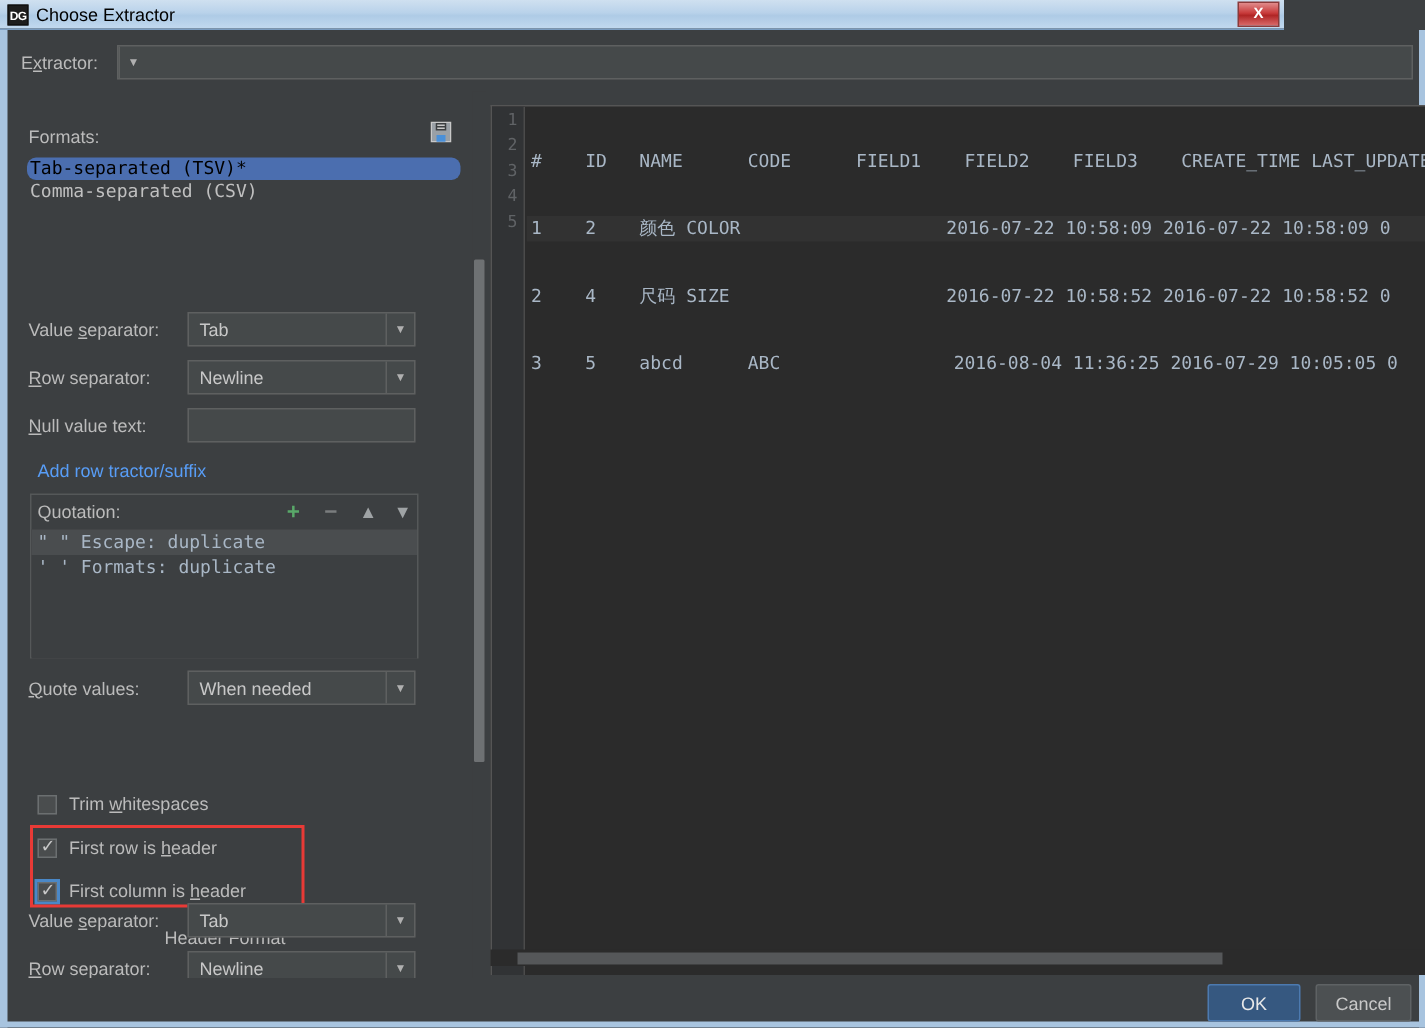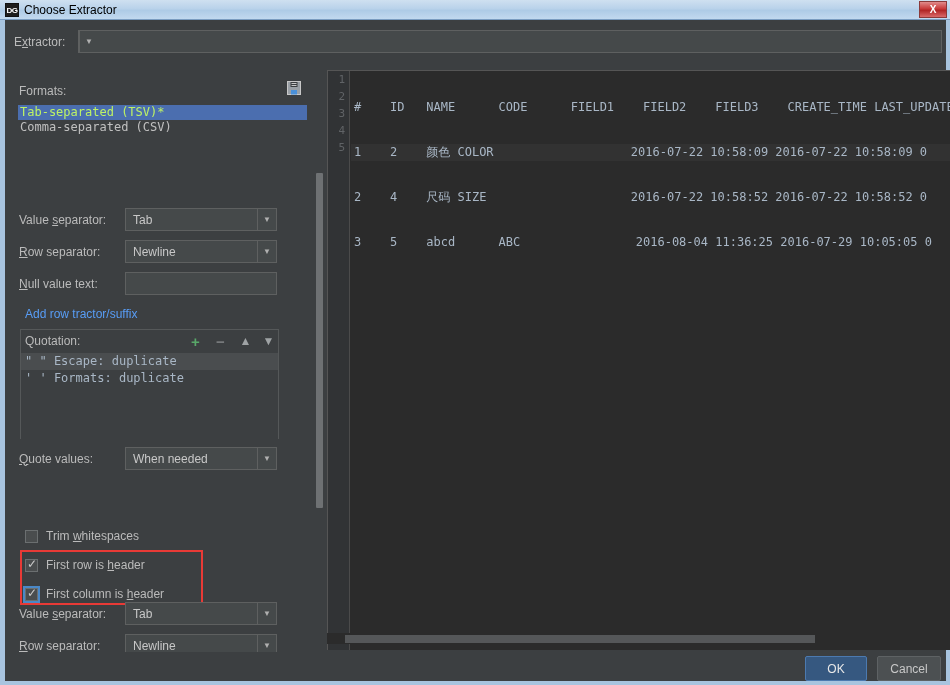--- a/index.html
+++ b/index.html
@@ -5,21 +5,21 @@
   * { box-sizing: border-box; margin: 0; padding: 0; }
   html, body {
     width: 950px; height: 685px;
     overflow: hidden;
     background: #3c3f41;
     font-family: "Liberation Sans", sans-serif;
   }
 
   
   .titlebar {
-    position: absolute; left: 0; top: 0; width: 950px; height: 20px;
+    position: absolute; left: 0; top: 0; width: 856px; height: 20px;
     background: linear-gradient(to bottom, #cfe0f0 0%, #b9d2ea 45%, #aecbe6 55%, #c2d9ef 100%);
     border-bottom: 1px solid #7a9cc0;
     display: flex; align-items: center;
   }
   .dg-icon {
     width: 14px; height: 14px; margin-left: 5px; margin-right: 5px;
     background: #1d1d1d; color: #ffffff;
     font-size: 8px; font-weight: bold; line-height: 14px; text-align: center;
     font-family: "Liberation Sans", sans-serif; letter-spacing: -0.5px;
     border: 1px solid #111;
@@ -64,21 +64,21 @@
     position: absolute; left: 0; top: 41px; width: 310px; height: 591px;
     overflow: hidden;
   }
   .formats-lbl { position: absolute; left: 14px; top: 23px; }
   .save-icon { position: absolute; left: 282px; top: 20px; width: 14px; height: 14px; cursor: pointer; }
   .fmt-list { position: absolute; left: 13px; top: 44px; width: 289px; }
   .fmt-item {
     height: 15px; line-height: 15px; font-size: 12px; color: #c0c0c0;
     font-family: "DejaVu Sans Mono", monospace; padding-left: 2px; cursor: pointer;
   }
-  .fmt-item.sel { background: #4b6eaf; color: #bef264; }
+  .fmt-item.sel { background: #4b6eaf; color: #000000; border-radius: 6px; }
 
   .frow { position: absolute; left: 14px; display: flex; align-items: center; }
   .frow .lbl { width: 106px; }
   .frow .combo, .frow .tfield { width: 152px; }
   .tfield {
     background: #45494a; border: 1px solid #5e6060; height: 23px;
     font-size: 12px; color: #c8c8c8; padding-left: 6px; line-height: 21px;
   }
   #row-value-sep { top: 147px; }
   #row-row-sep { top: 179px; }
@@ -287,20 +287,21 @@
       <span class="cb checked"></span>
       <span class="lbl">First row is <u>h</u>eader</span>
     </div>
     <div class="cbrow" id="cb-firstcol">
       <span class="cb checked focused"></span>
       <span class="lbl">First column is <u>h</u>eader</span>
     </div>
 
     <div class="redbox"></div>
 
+    <div class="hdr-fmt-lbl">Header Format</div>
 
     <div class="frow" id="row-hdr-value-sep">
       <span class="lbl">Value <u>s</u>eparator:</span>
       <div class="combo">
         <span class="val">Tab</span>
         <span class="arr">▼</span>
       </div>
     </div>
 
     <div class="frow" id="row-hdr-row-sep">

